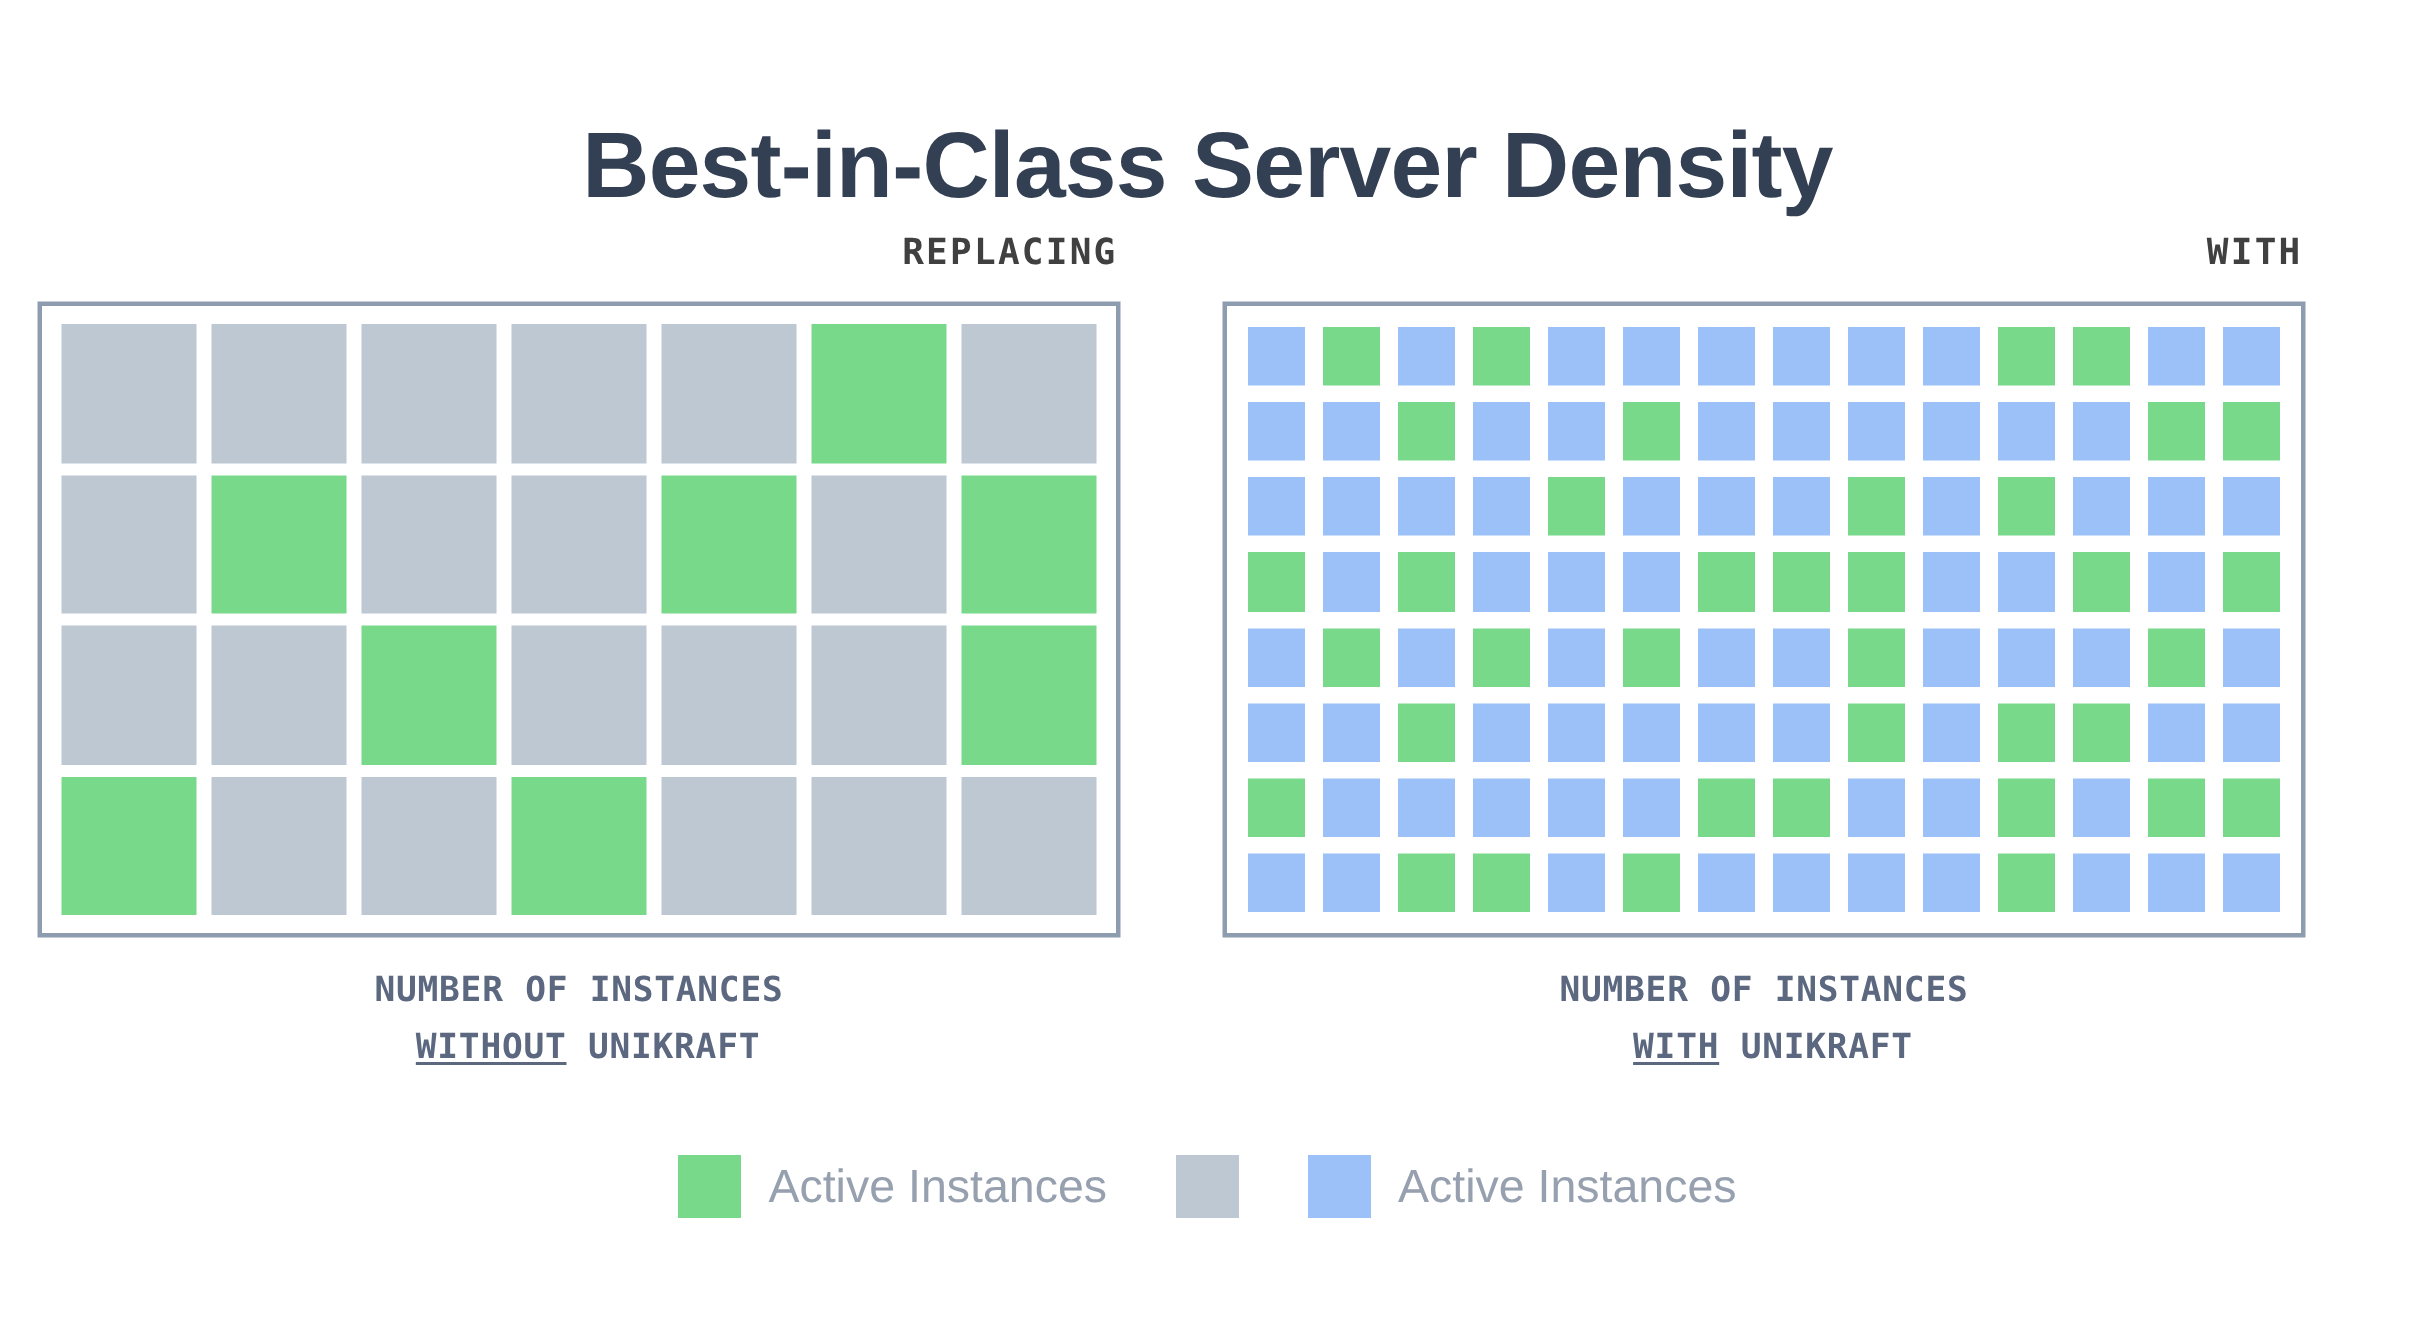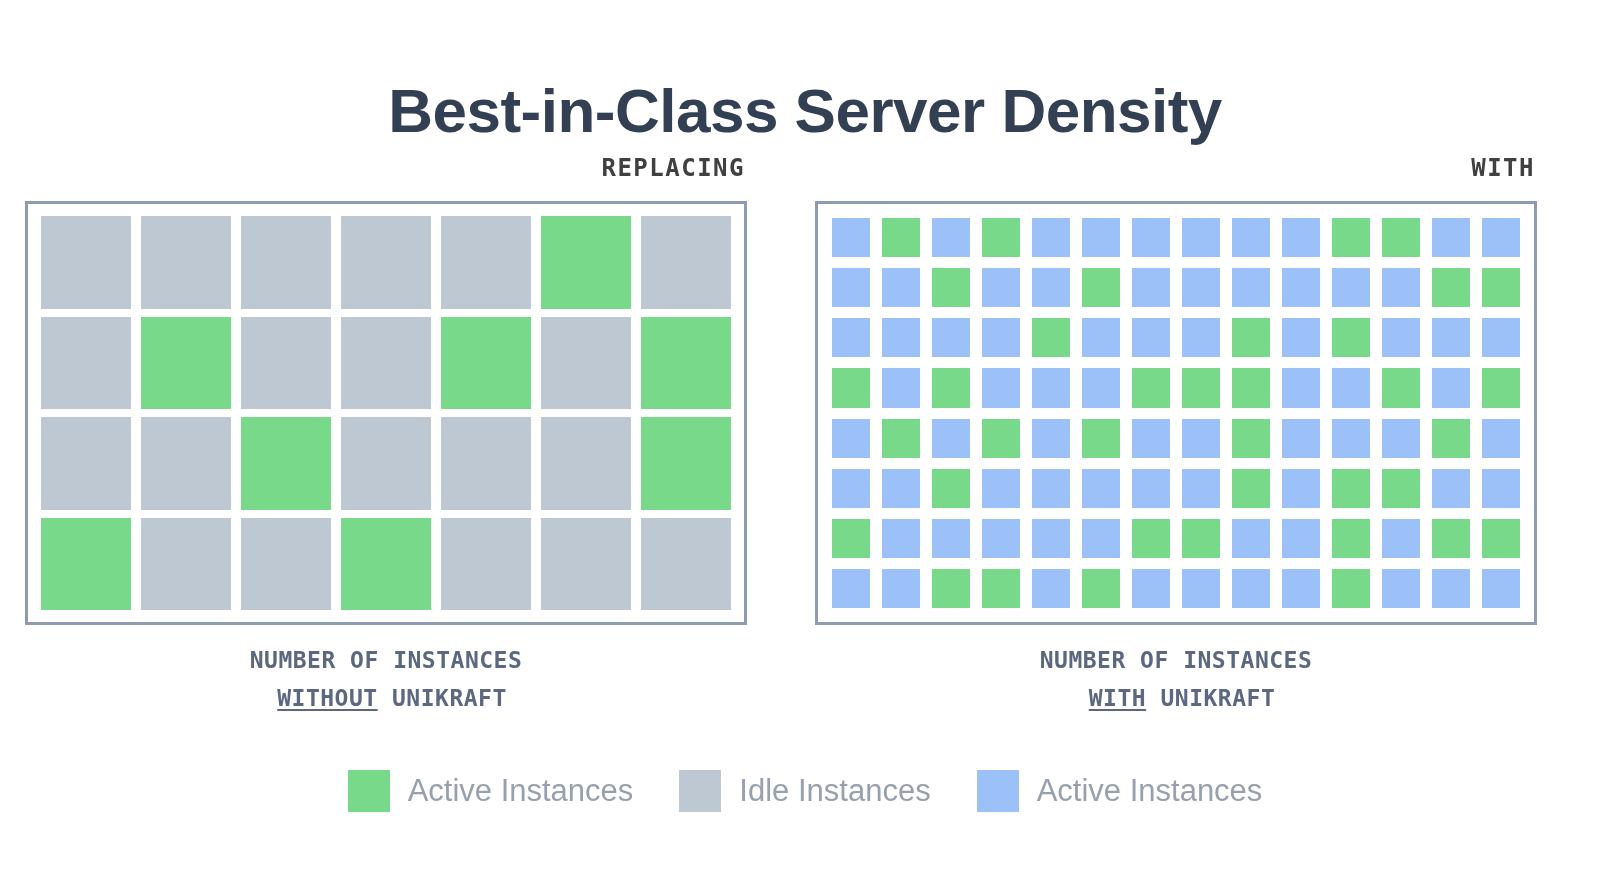--- a/index.html
+++ b/index.html
@@ -308,21 +308,20 @@
     <div><span class="emph">WITH</span><span> UNIKRAFT</span></div>
   </div>
 
   <div class="legend" id="legend">
       <div class="legend-item">
         <span class="legend-swatch active"></span>
         <span class="legend-label">Active Instances</span>
       </div>
       <div class="legend-item">
         <span class="legend-swatch idle"></span>
-        <span class="legend-label">Idle Instances</span>
       </div>
       <div class="legend-item">
         <span class="legend-swatch standby"></span>
         <span class="legend-label">Active Instances</span>
       </div>
     </div>
 
 </div>
 
 </body></html>

